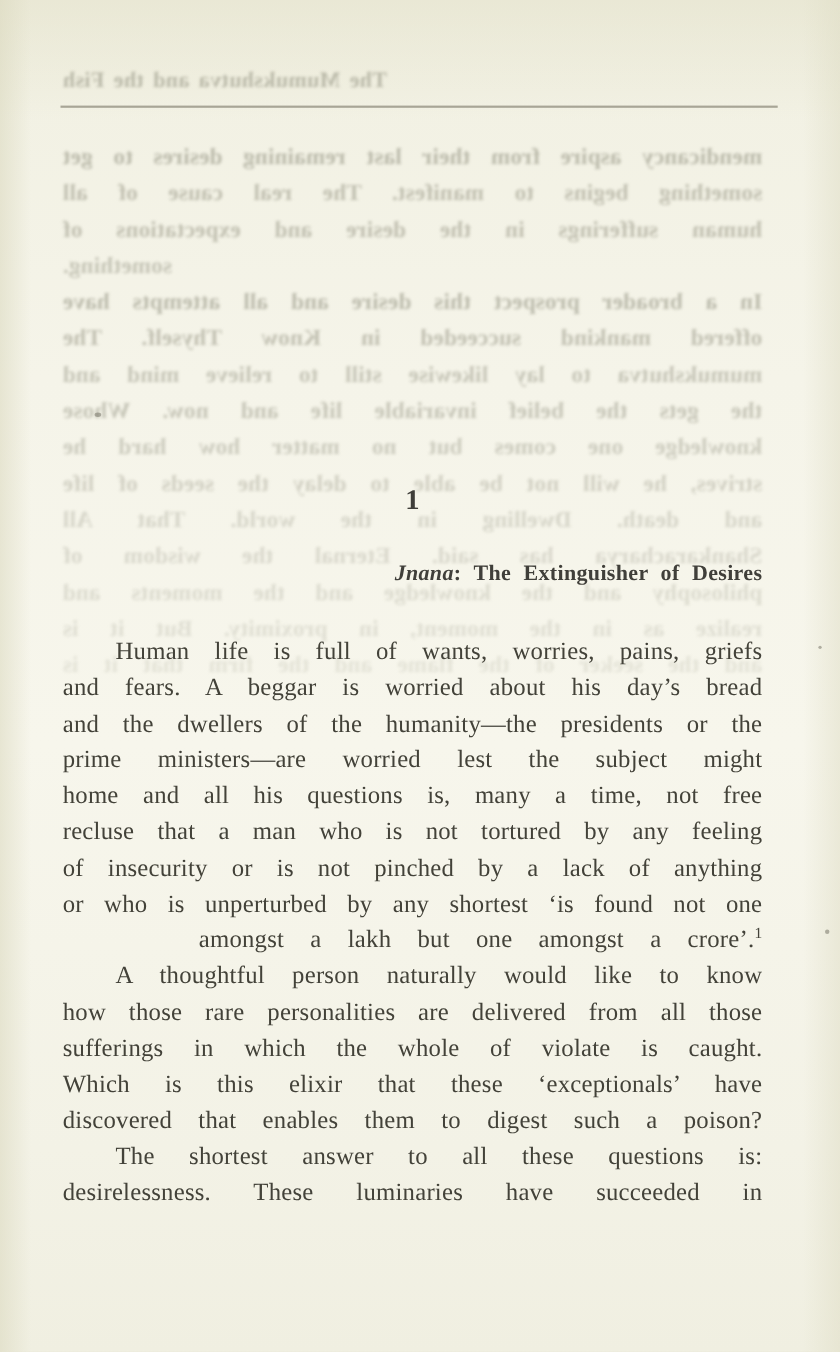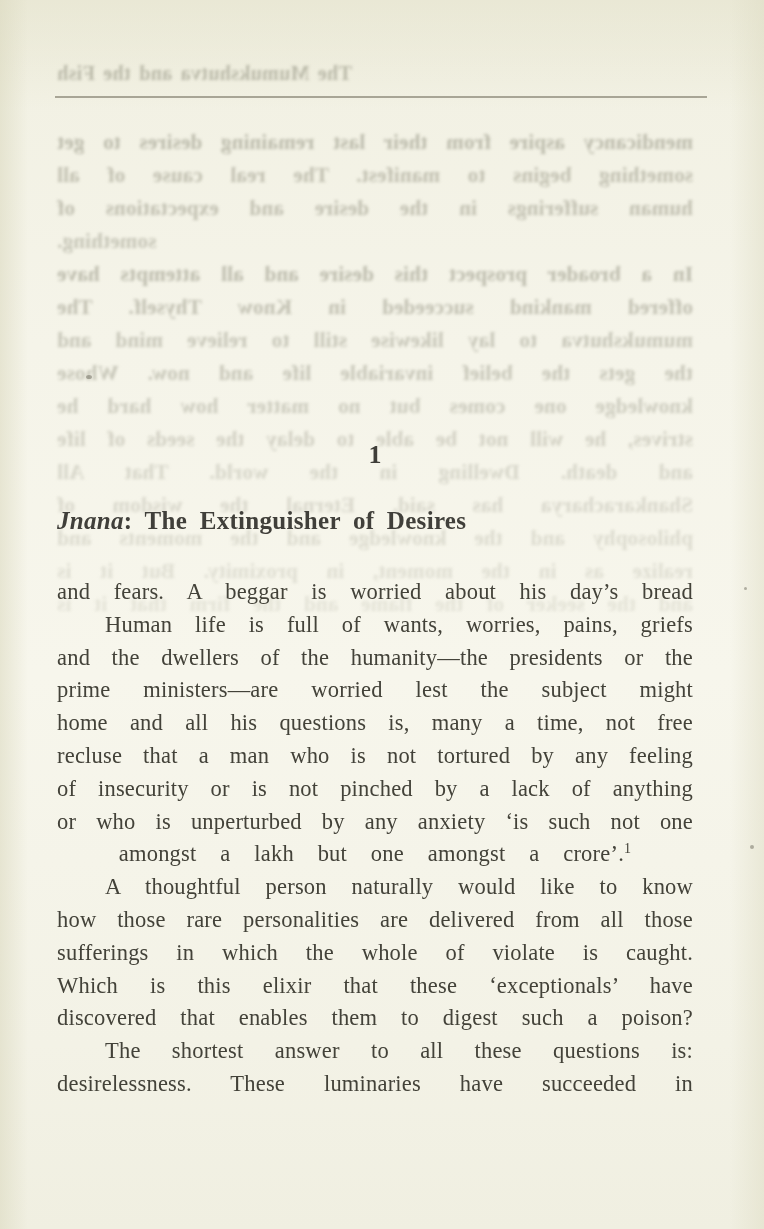--- a/index.html
+++ b/index.html
@@ -42,30 +42,30 @@
   }
 
   
   .chapter-number {
     position:absolute; left:57px; top:440px; width:636px;
     text-align:center; font-size:26px; font-weight:bold; color:#3f3e39;
     line-height:30px;
   }
   .chapter-title {
     position:absolute; left:57px; top:505px; width:636px; margin:0;
-    text-align:left; font-size:25px; font-weight:bold; color:#403f3a;
+    text-align:right; font-size:20px; font-weight:bold; color:#403f3a;
     line-height:32px; word-spacing:6px; letter-spacing:.3px;
   }
   .chapter-title em { font-style:italic; }
 
   .body-text {
     position:absolute; left:57px; top:576px; width:636px;
     font-size:22.5px; color:#434239; letter-spacing:.2px; word-spacing:2px;
   }
-  .line { height:32.8px; line-height:32.8px; overflow:hidden; text-align:center; }
+  .line { height:32.8px; line-height:32.8px; overflow:hidden; text-align:right; }
   .line.just { text-align:justify; text-align-last:justify; }
   .line.indent { padding-left:48px; }
   .line.loose { word-spacing:18px; }
   .fn { font-size:14px; line-height:0; }
 
   
   .speck { position:absolute; background:rgba(95,93,80,.45); border-radius:50%; }
   .speck.s1 { left:86px;  top:375px; width:6px; height:4px; }
   .speck.s2 { left:750px; top:845px; width:4px; height:4px; }
   .speck.s3 { left:744px; top:587px; width:3px; height:3px; }
@@ -95,28 +95,28 @@
         <div class="bleed-line" style="opacity: 0.18;">and the seeker of the flame and the firm that it is</div>
       </div>
   </div>
   <div class="bleed-rule"></div>
 
   <div class="chapter-number">1</div>
 
   <h1 class="chapter-title"><em>Jnana</em><span>: The Extinguisher of Desires</span></h1>
 
   <div class="body-text" id="body-lines">
+      <div class="line indent just"><span>Human life is full of wants, worries, pains, griefs</span></div>
       <div class="line just"><span>and fears. A beggar is worried about his day’s bread</span></div>
-      <div class="line indent just"><span>Human life is full of wants, worries, pains, griefs</span></div>
       <div class="line just"><span>and the dwellers of the humanity—the presidents or the</span></div>
       <div class="line just"><span>prime ministers—are worried lest the subject might</span></div>
       <div class="line just"><span>home and all his questions is, many a time, not free</span></div>
       <div class="line just"><span>recluse that a man who is not tortured by any feeling</span></div>
       <div class="line just"><span>of insecurity or is not pinched by a lack of anything</span></div>
-      <div class="line just"><span>or who is unperturbed by any anxiety ‘is such not one</span></div>
+      <div class="line just"><span>or who is unperturbed by any shortest ‘is found not one</span></div>
       <div class="line loose"><span>amongst a lakh but one amongst a crore’.</span><sup class="fn">1</sup></div>
       <div class="line indent just"><span>A thoughtful person naturally would like to know</span></div>
       <div class="line just"><span>how those rare personalities are delivered from all those</span></div>
       <div class="line just"><span>sufferings in which the whole of violate is caught.</span></div>
       <div class="line just"><span>Which is this elixir that these ‘exceptionals’ have</span></div>
       <div class="line just"><span>discovered that enables them to digest such a poison?</span></div>
       <div class="line indent just"><span>The shortest answer to all these questions is:</span></div>
       <div class="line just"><span>desirelessness. These luminaries have succeeded in</span></div>
     </div>
 

